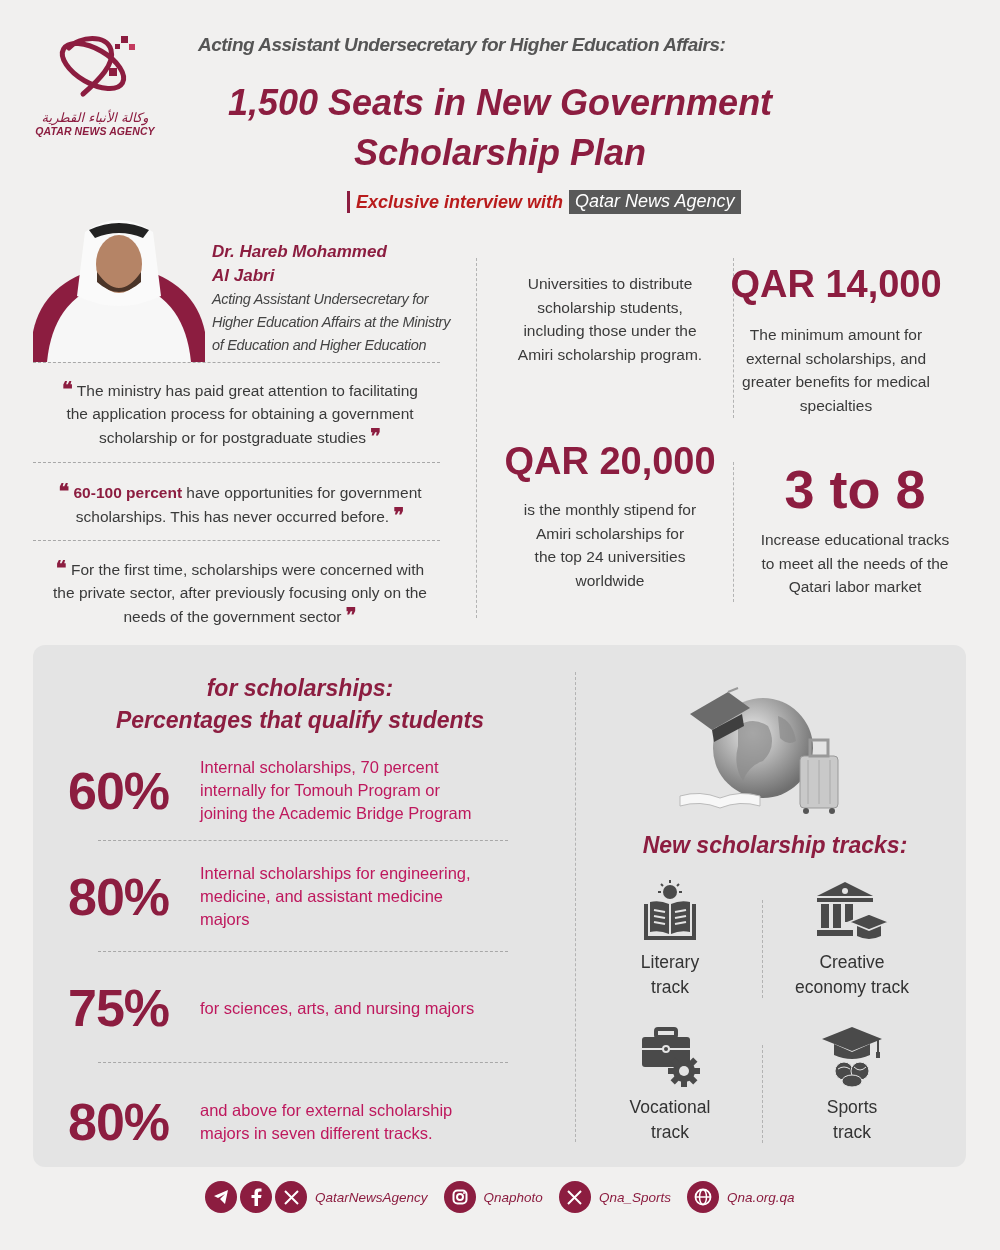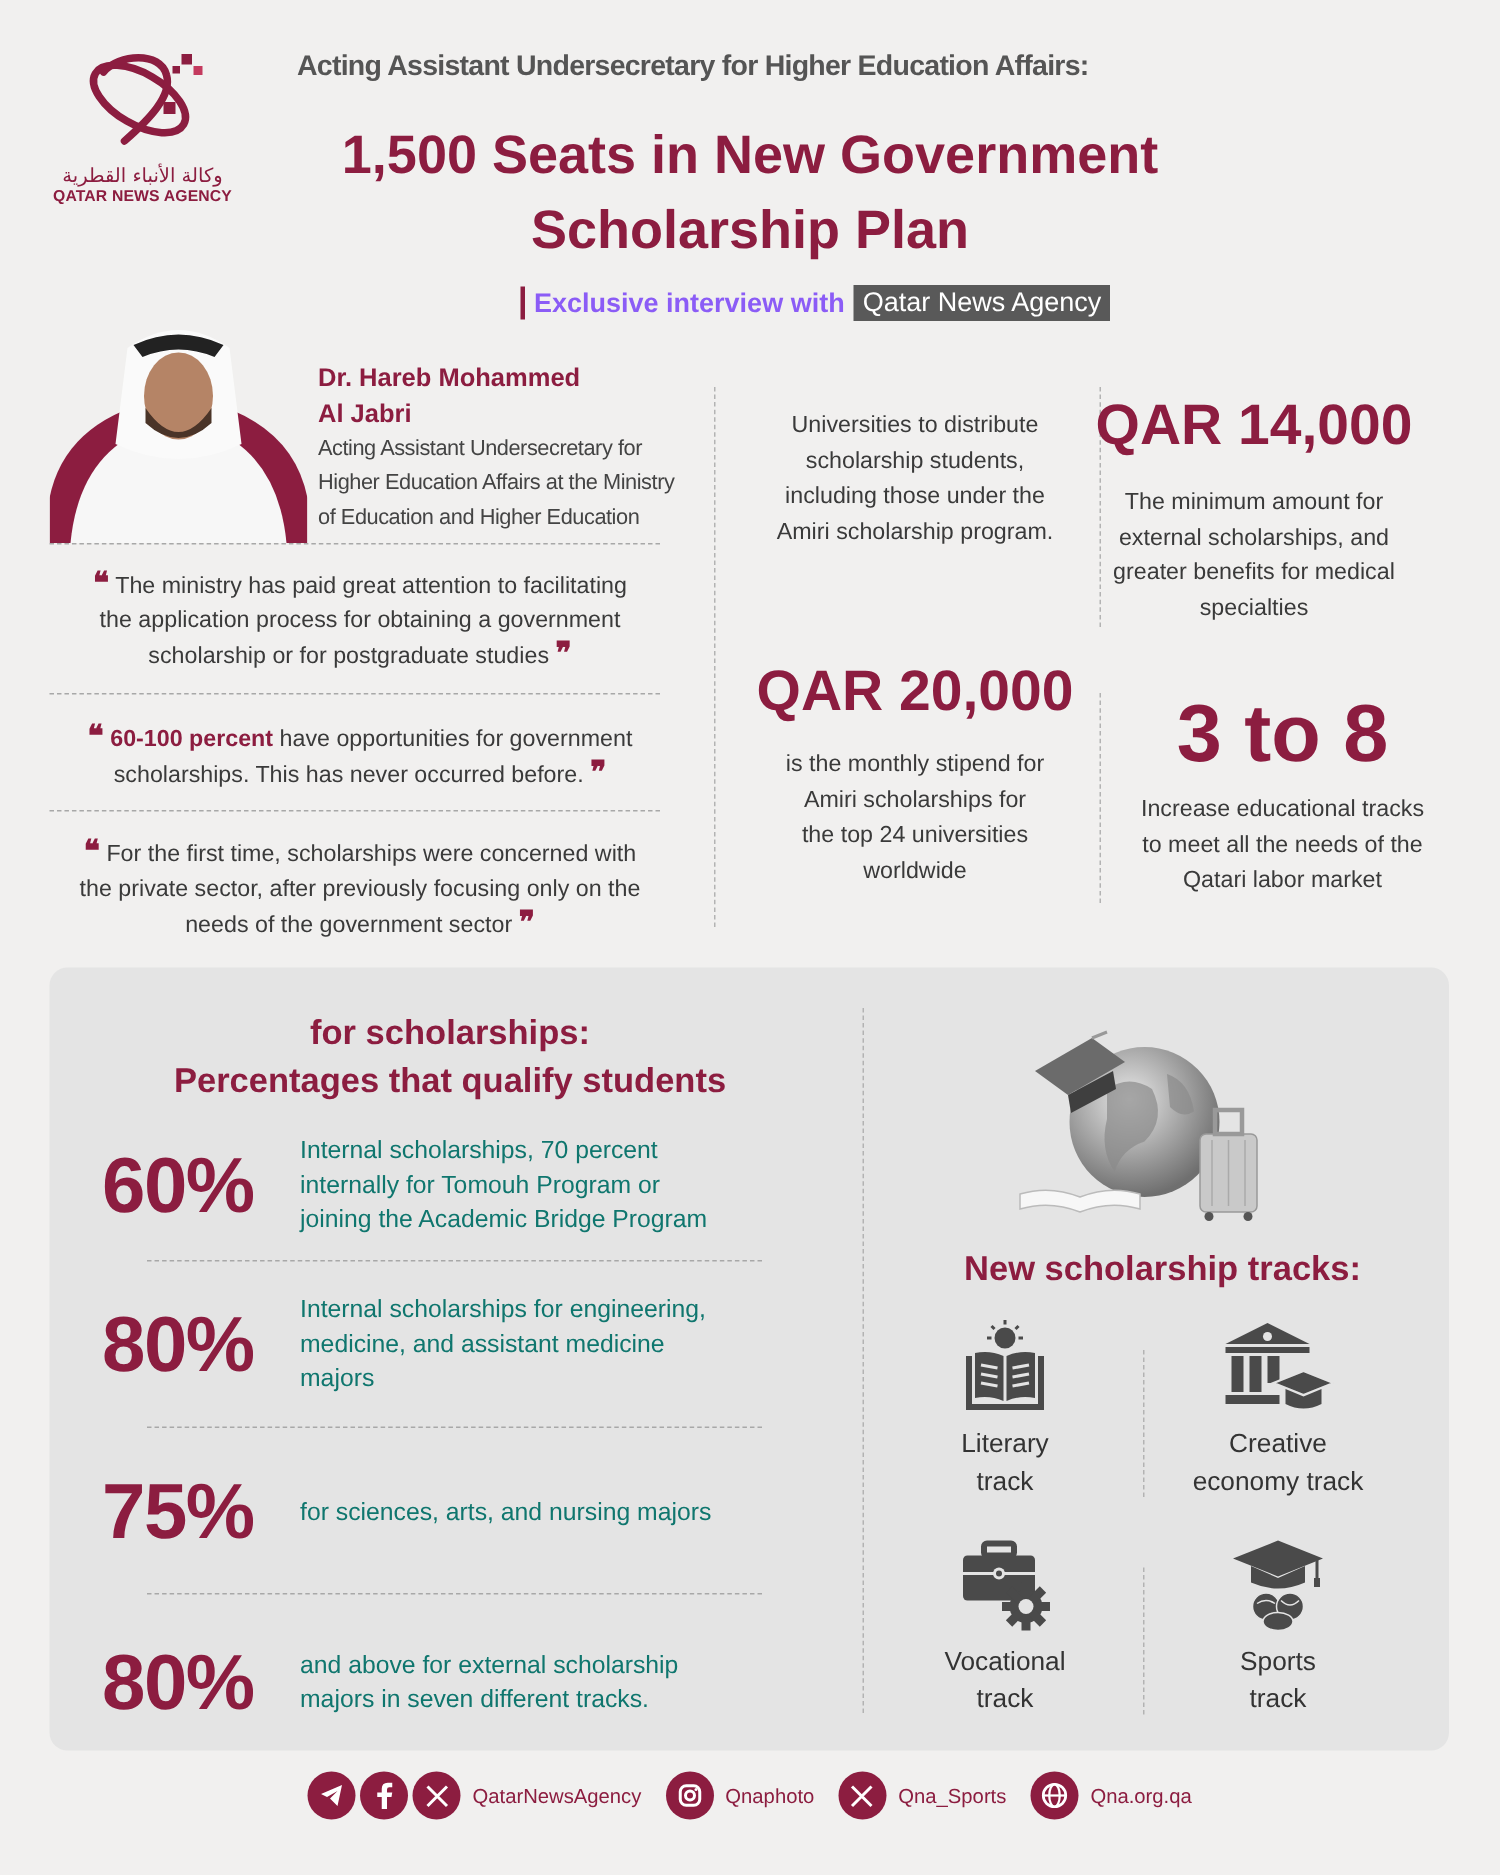--- a/index.html
+++ b/index.html
@@ -4,33 +4,33 @@
 <style>
   * { box-sizing: border-box; margin: 0; padding: 0; }
   html, body { width: 1000px; height: 1250px; }
   body {
     background: #f1f0ef;
     font-family: "DejaVu Sans", sans-serif;
     color: #333;
     position: relative;
     overflow: hidden;
   }
-  .abs { position: absolute; }
+  .abs { position: absolute; font-style: italic; }
 
   
   #logo { left: 30px; top: 30px; width: 130px; height: 115px; text-align: center; }
   #logo svg { display: block; margin: 0 auto; }
   #logo .ar { font-family: "DejaVu Sans", sans-serif; font-size: 13px; color: #8c1d40; margin-top: 2px; }
   #logo .en { font-family: "Liberation Sans", sans-serif; font-weight: bold; font-size: 10.5px; color: #8c1d40; letter-spacing: 0.1px; }
 
   #kicker { left: 198px; top: 34px; font-size: 19px; font-weight: bold; color: #555; letter-spacing: -0.5px; font-family: "Liberation Sans", sans-serif; }
   #title { left: 190px; top: 78px; width: 620px; text-align: center; font-family: "Liberation Sans", sans-serif; font-size: 36px; font-weight: bold; line-height: 50px; color: #8c1d40; }
   #exclusive { left: 347px; top: 190px; display: flex; align-items: center; font-family: "Liberation Sans", sans-serif; font-weight: bold; font-size: 18px; }
   #exclusive .bar { width: 3px; height: 22px; background: #8c1d40; margin-right: 6px; }
-  #exclusive .lbl { color: #8b5cf6; }
+  #exclusive .lbl { color: #b91c1c; }
   #exclusive .hl { background: #595959; color: #fff; padding: 1px 6px 2px; margin-left: 6px; font-weight: normal; }
 
   
   #photo { left: 33px; top: 212px; width: 172px; height: 150px; overflow: hidden; }
   #person-name { left: 212px; top: 240px; font-family: "Liberation Sans", sans-serif; font-weight: bold; font-size: 17px; line-height: 24px; color: #8c1d40; width: 240px; }
   #person-role { left: 212px; top: 288px; font-family: "Liberation Sans", sans-serif; font-size: 14.5px; line-height: 23px; color: #444; width: 240px; letter-spacing: -0.3px; }
 
   .dash { position: absolute; border-top: 1px dashed #a8a8a8; height: 0; }
   .vdash { position: absolute; border-left: 1px dashed #b3b3b3; width: 0; }
 
@@ -41,21 +41,21 @@
   
   .stat { position: absolute; width: 240px; text-align: center; }
   .stat .num { font-family: "Liberation Sans", sans-serif; font-weight: bold; color: #8c1d40; line-height: 1; }
   .stat .desc { font-family: "Liberation Sans", sans-serif; font-size: 15.5px; line-height: 23.5px; color: #3a3a3a; margin-top: 14px; }
 
   
   #panel { left: 33px; top: 645px; width: 933px; height: 522px; background: #e4e4e4; border-radius: 12px; }
   #pct-heading { left: 60px; top: 672px; width: 480px; text-align: center; font-family: "Liberation Sans", sans-serif; font-weight: bold; font-size: 23px; line-height: 32px; color: #8c1d40; }
   .pct-row { position: absolute; left: 68px; display: flex; align-items: center; width: 470px; }
   .pct-row .pv { font-family: "Liberation Sans", sans-serif; font-weight: bold; font-size: 52px; color: #8c1d40; width: 132px; flex: none; letter-spacing: -1px; }
-  .pct-row .pd { font-family: "Liberation Sans", sans-serif; font-size: 16.5px; line-height: 23px; color: #0f766e; }
+  .pct-row .pd { font-family: "Liberation Sans", sans-serif; font-size: 16.5px; line-height: 23px; color: #be185d; }
 
   #illustration { left: 678px; top: 686px; width: 170px; height: 128px; }
   #tracks-heading { left: 590px; top: 832px; width: 370px; text-align: center; font-family: "Liberation Sans", sans-serif; font-weight: bold; font-size: 23px; color: #8c1d40; }
   .track { position: absolute; width: 160px; text-align: center; }
   .track .ticon { display: block; margin: 0 auto; }
   .track .tl { font-family: "Liberation Sans", sans-serif; font-size: 17.5px; line-height: 25px; color: #333; margin-top: 6px; }
 
   
   #footer { left: 205px; top: 1180px; display: flex; align-items: center; height: 34px; }
   .soc { width: 32px; height: 32px; border-radius: 50%; background: #8c1d40; display: flex; align-items: center; justify-content: center; color: #fff; margin-right: 3px; flex: none; }

